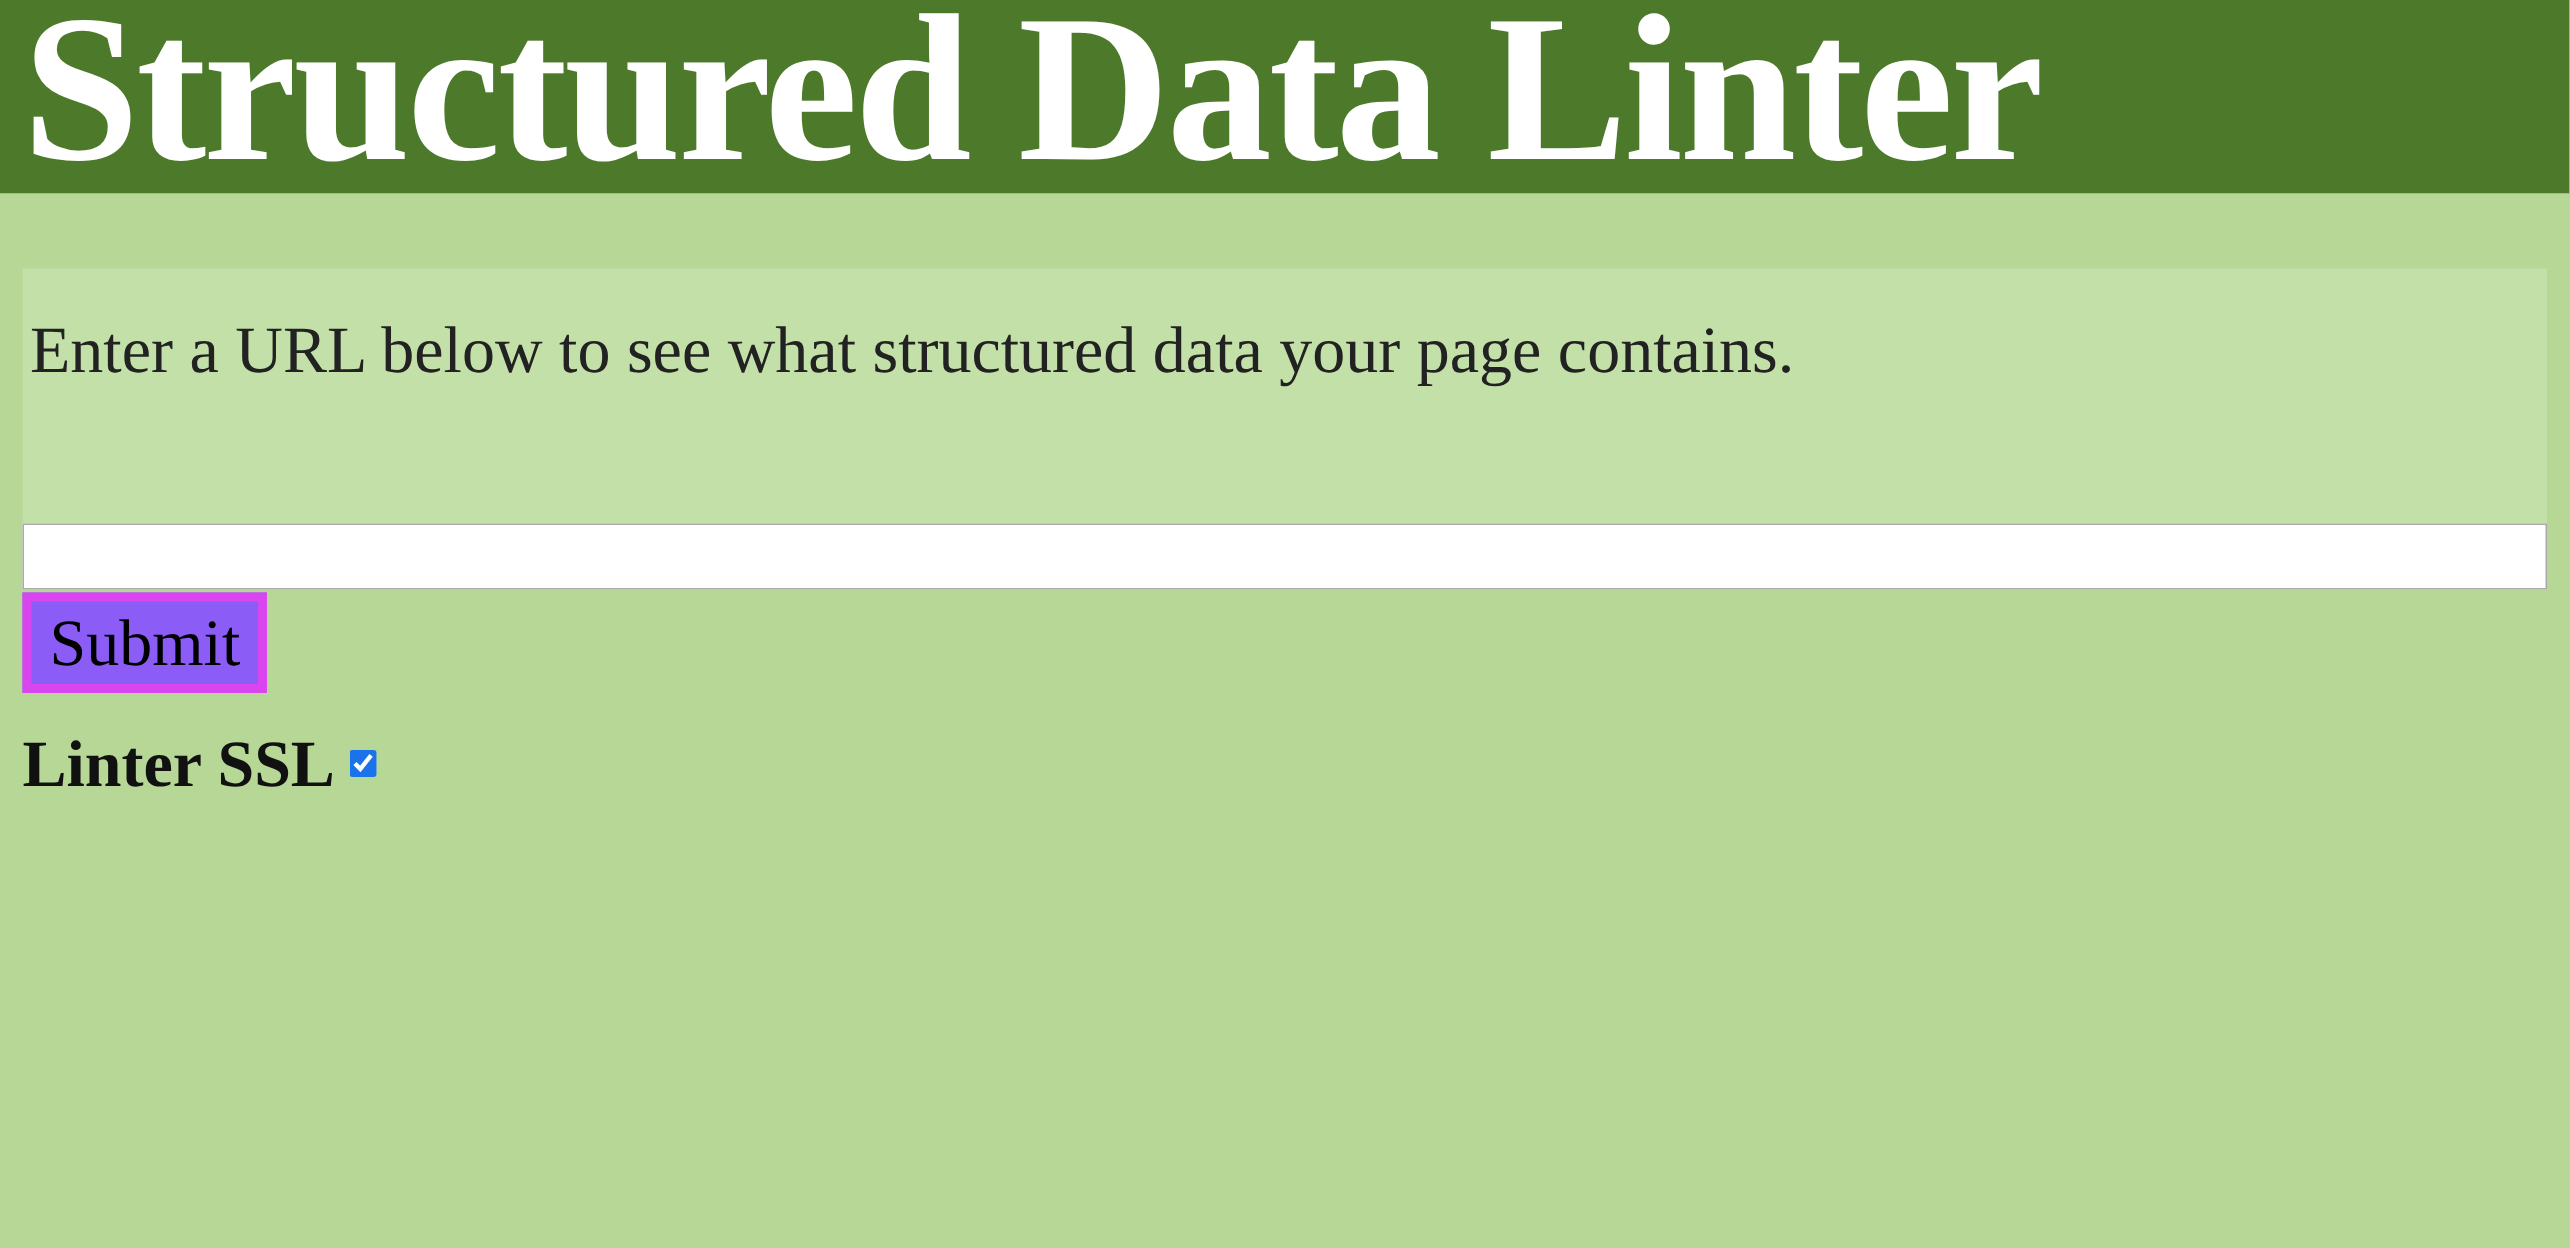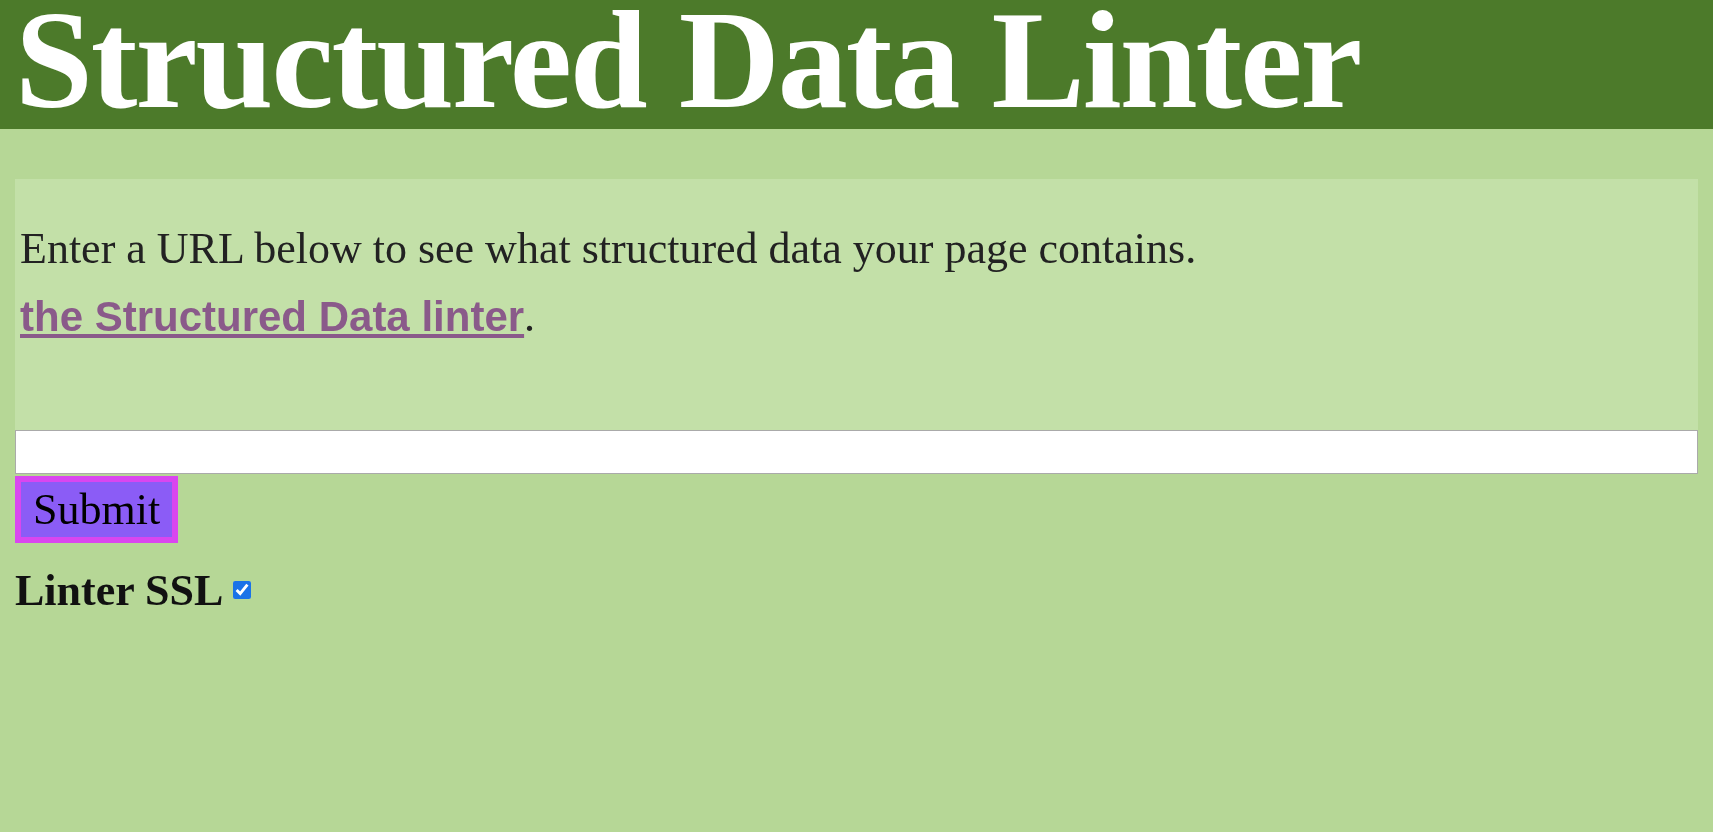--- a/index.html
+++ b/index.html
@@ -22,21 +22,21 @@
       line-height: 0.85;
       padding: 0 25px 10px 15px;
       letter-spacing: -2px;
     }
     .content {
       padding: 15px;
       background-color: #b6d796;
     }
     .intro {
       background-color: #c3e0a8;
-      padding: 28px 5px;
+      padding: 13px 5px;
       margin-top: 35px;
     }
     .intro-text {
       font-size: 44px;
       color: #222;
       line-height: 1.9;
     }
     .intro-link {
       color: #8a5a8a;
       font-weight: bold;
@@ -113,23 +113,20 @@
 </head>
 <body>
 
 <div class="header">
   <span>Structured Data Linter</span>
 </div>
 
 <div class="content">
   <div class="intro">
     <div class="intro-text">Enter a URL below to see what structured data your page contains.</div>
-    <div>
-      <a href="#" class="intro-link">the Structured Data linter</a><span class="intro-period">.</span>
-    </div>
 
     <div class="tab-spacer"></div>
   </div>
 
   <input type="text" class="url-input" value="" style="">
 
   <button class="submit-btn">Submit</button>
 
   <div class="ssl-row">
     <span class="ssl-label">Linter SSL</span>

